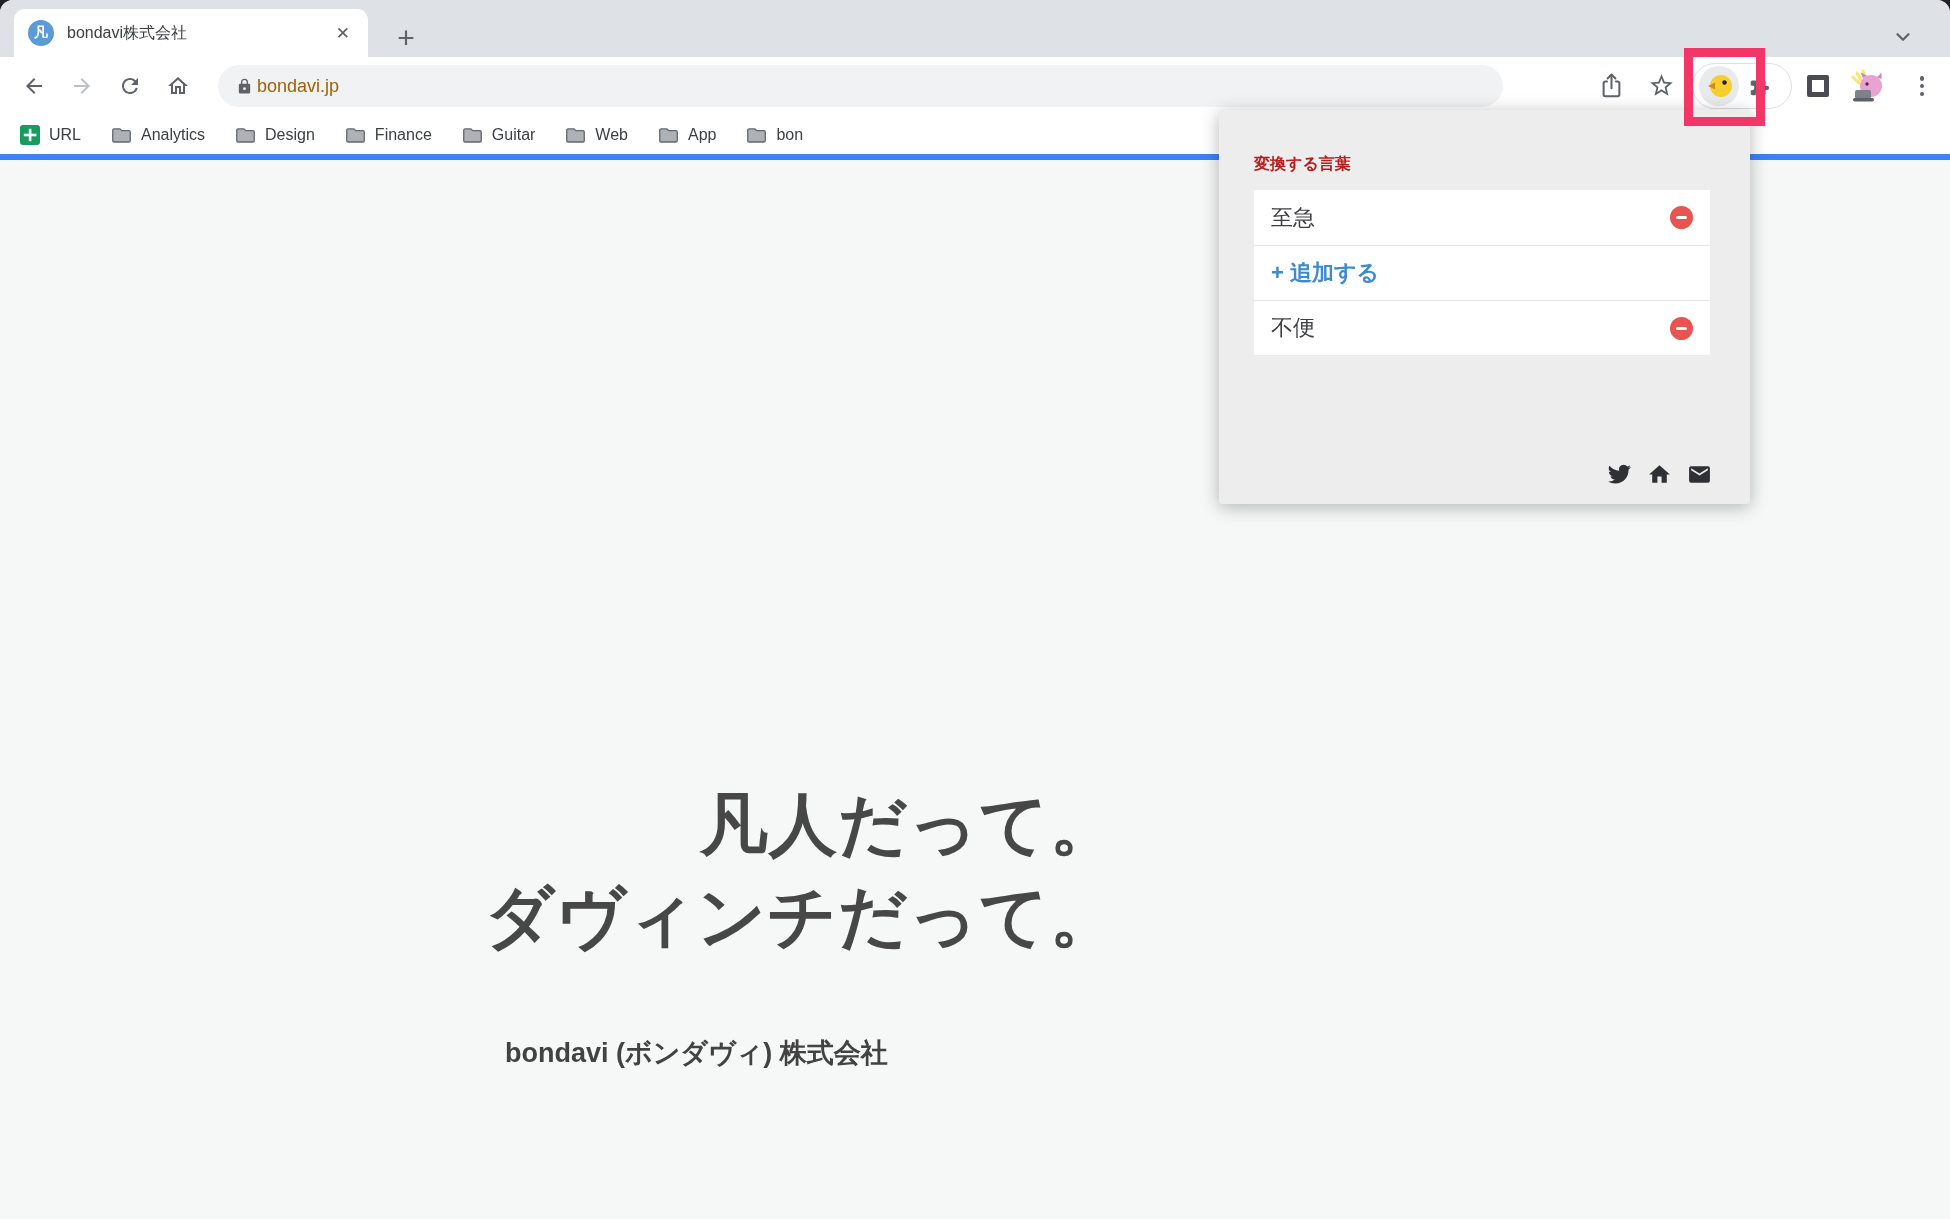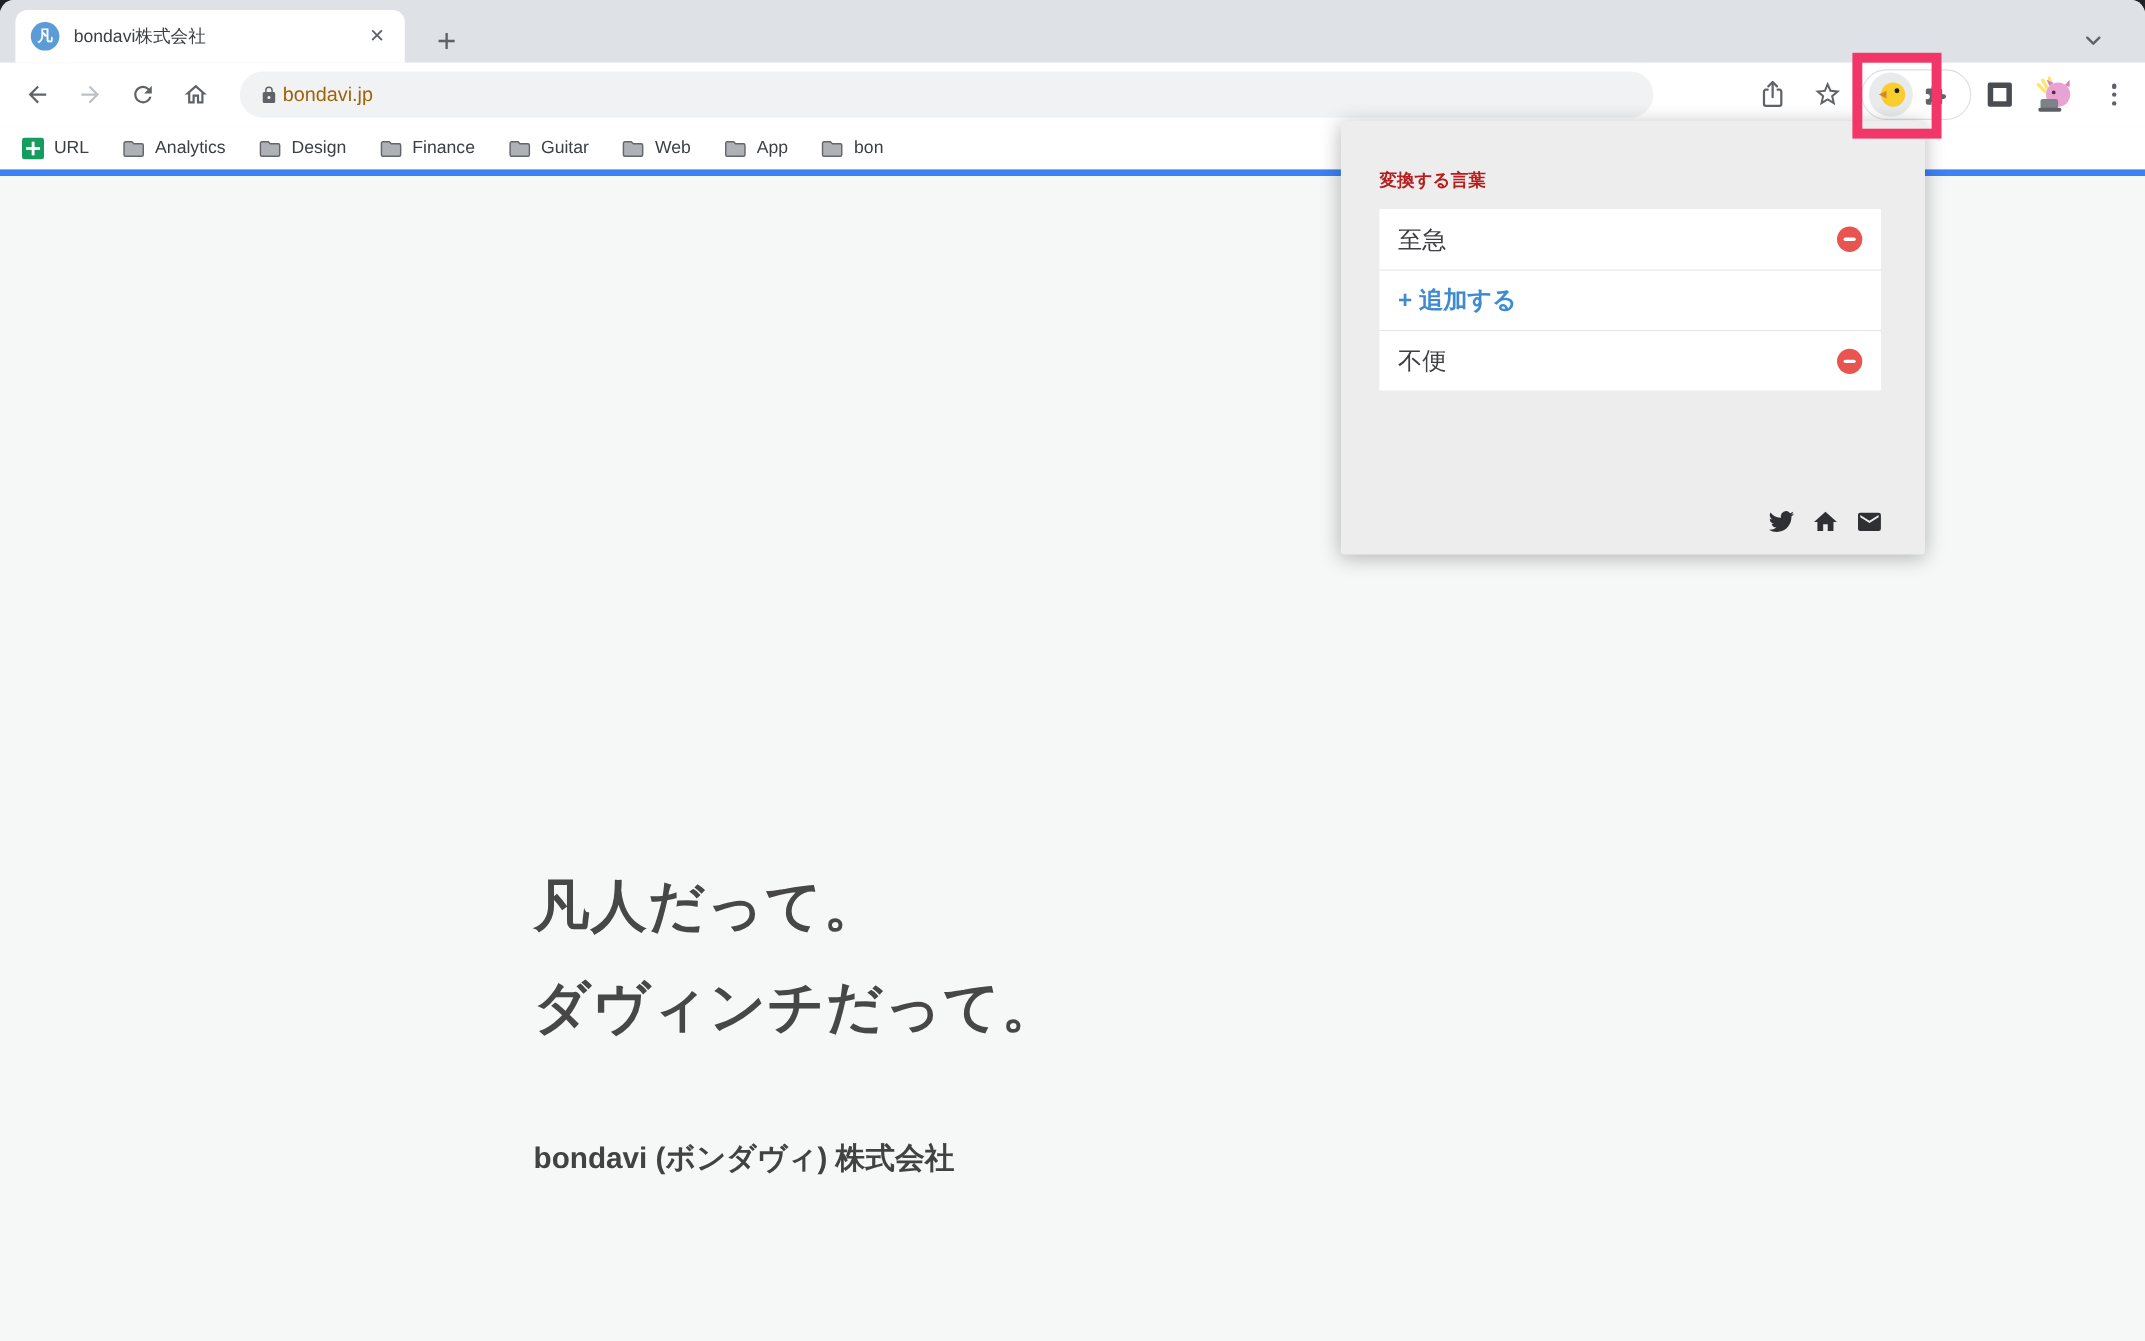--- a/index.html
+++ b/index.html
@@ -47,23 +47,23 @@
 
   
   .bookmarks { position:absolute; left:0; top:115px; width:100%; height:45px; background:#fff;
     border-bottom:6px solid #3b82f6; display:flex; align-items:center; padding-left:20px; }
   .bm-item { display:flex; align-items:center; margin-right:30px; }
   .bm-item svg { flex:0 0 auto; }
   .bm-label { margin-left:9px; font-size:16px; color:#3c4043; white-space:nowrap; }
 
   
   .page { position:absolute; left:0; top:161px; width:100%; height:1058px; background:#f6f7f7; }
-  .heading { position:absolute; left:485px; top:617px; font-size:51px; font-weight:bold;
-    color:#474747; line-height:92px; letter-spacing:1px; }
-  .subtitle { position:absolute; left:485px; top:874px; font-size:27px; font-weight:bold; color:#424242; }
+  .heading { position:absolute; left:485px; top:617px; font-size:68px; font-weight:bold;
+    color:#474747; line-height:92px; letter-spacing:1px;text-align:right; }
+  .subtitle { position:absolute; left:505px; top:874px; font-size:27px; font-weight:bold; color:#424242; }
 
   
   .popup { position:absolute; left:1219px; top:110px; width:531px; height:394px;
     background:#ededee; box-shadow:0 3px 18px rgba(0,0,0,.28); border-radius:3px; z-index:20; }
   .popup-title { position:absolute; left:35px; top:44px; font-size:16px; font-weight:bold; color:#b91c1c; }
   .popup-card { position:absolute; left:35px; top:80px; width:456px; background:#fff; }
   .popup-row { height:55px; display:flex; align-items:center; padding:0 17px; border-top:1px solid #e6e6e8; }
   .popup-row:first-child { border-top:none; }
   .add-label { font-size:22px; font-weight:bold; color:#3d8ad0; }
   .word-label { font-size:22px; color:#3e3f42; flex:1; }

